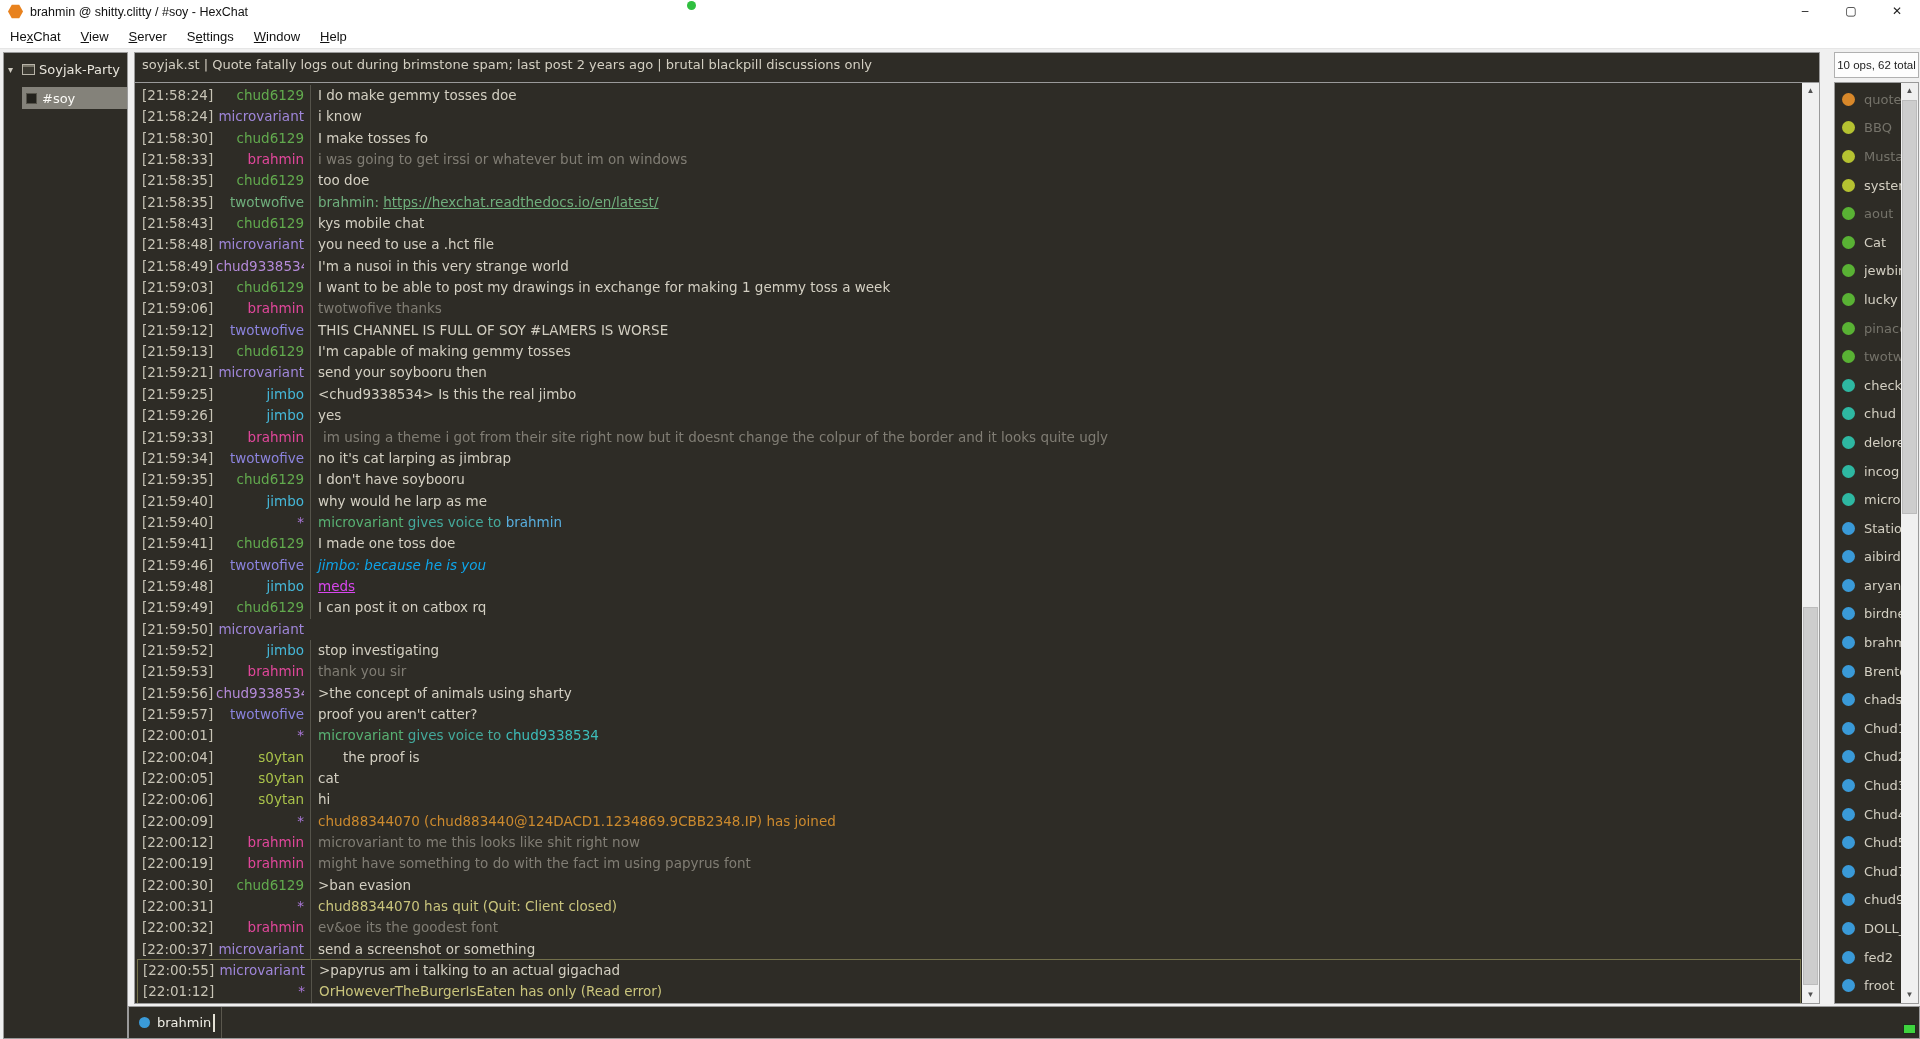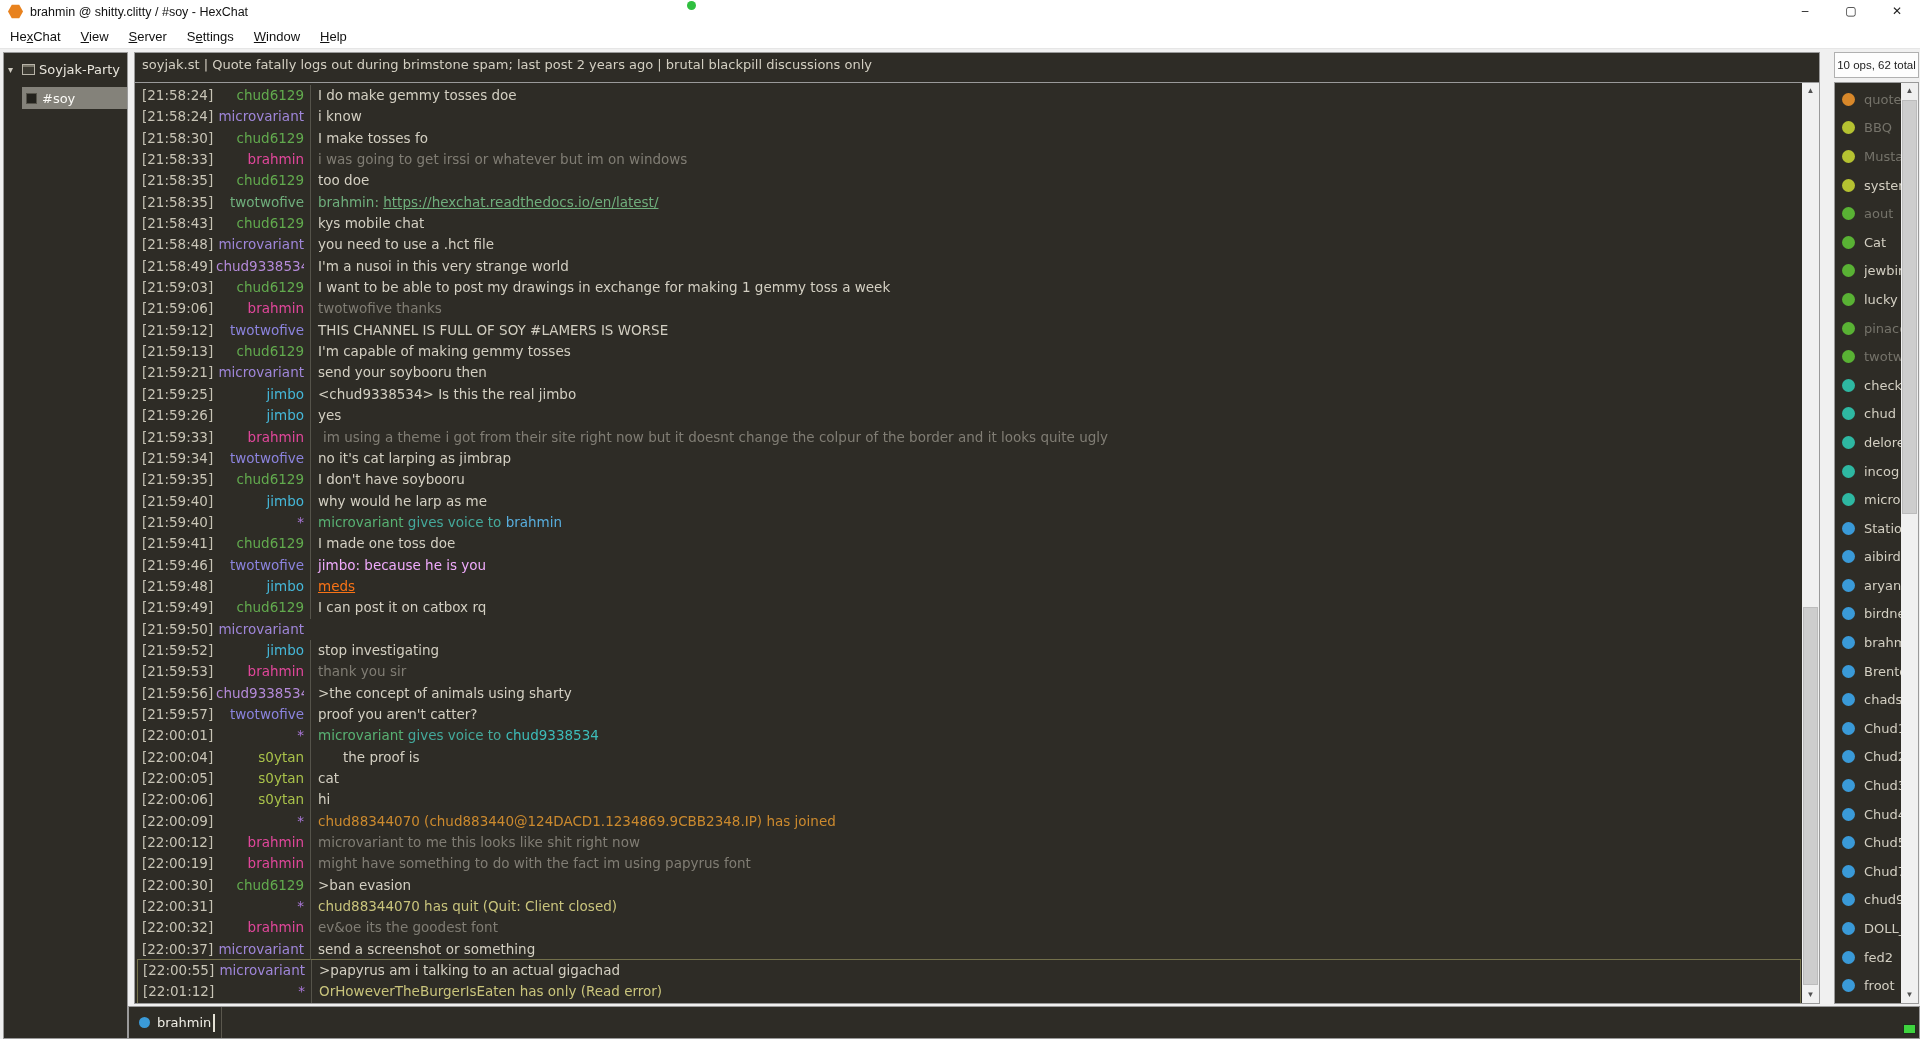--- a/index.html
+++ b/index.html
@@ -228,26 +228,26 @@
           <span class="cmsg"><span style="color: rgb(88, 177, 115);">microvariant</span><span style="color: rgb(68, 169, 155);"> gives voice to </span><span style="color: rgb(88, 174, 221);">brahmin</span></span>
         </div>
         <div class="crow">
           <span class="ctime">[21:59:41]</span>
           <span class="cnick" style="color: rgb(98, 170, 78);">chud6129</span>
           <span class="cmsg" style="color: rgb(211, 207, 194);">I made one toss doe</span>
         </div>
         <div class="crow">
           <span class="ctime">[21:59:46]</span>
           <span class="cnick" style="color: rgb(139, 131, 221);">twotwofive</span>
-          <span class="cmsg" style="color: #f0abfc;">jimbo: because he is you</span>
+          <span class="cmsg" style="color: #0ea5e9; font-style: italic;">jimbo: because he is you</span>
         </div>
         <div class="crow">
           <span class="ctime">[21:59:48]</span>
           <span class="cnick" style="color: rgb(69, 183, 216);">jimbo</span>
-          <span class="cmsg" style="color: #f97316; text-decoration: underline;">meds</span>
+          <span class="cmsg" style="color: #d946ef; text-decoration: underline;">meds</span>
         </div>
         <div class="crow">
           <span class="ctime">[21:59:49]</span>
           <span class="cnick" style="color: rgb(98, 170, 78);">chud6129</span>
           <span class="cmsg" style="color: rgb(211, 207, 194);">I can post it on catbox rq</span>
         </div>
         <div class="crow">
           <span class="ctime">[21:59:50]</span>
           <span class="cnick" style="color: rgb(159, 134, 217);">microvariant</span>
         </div>

